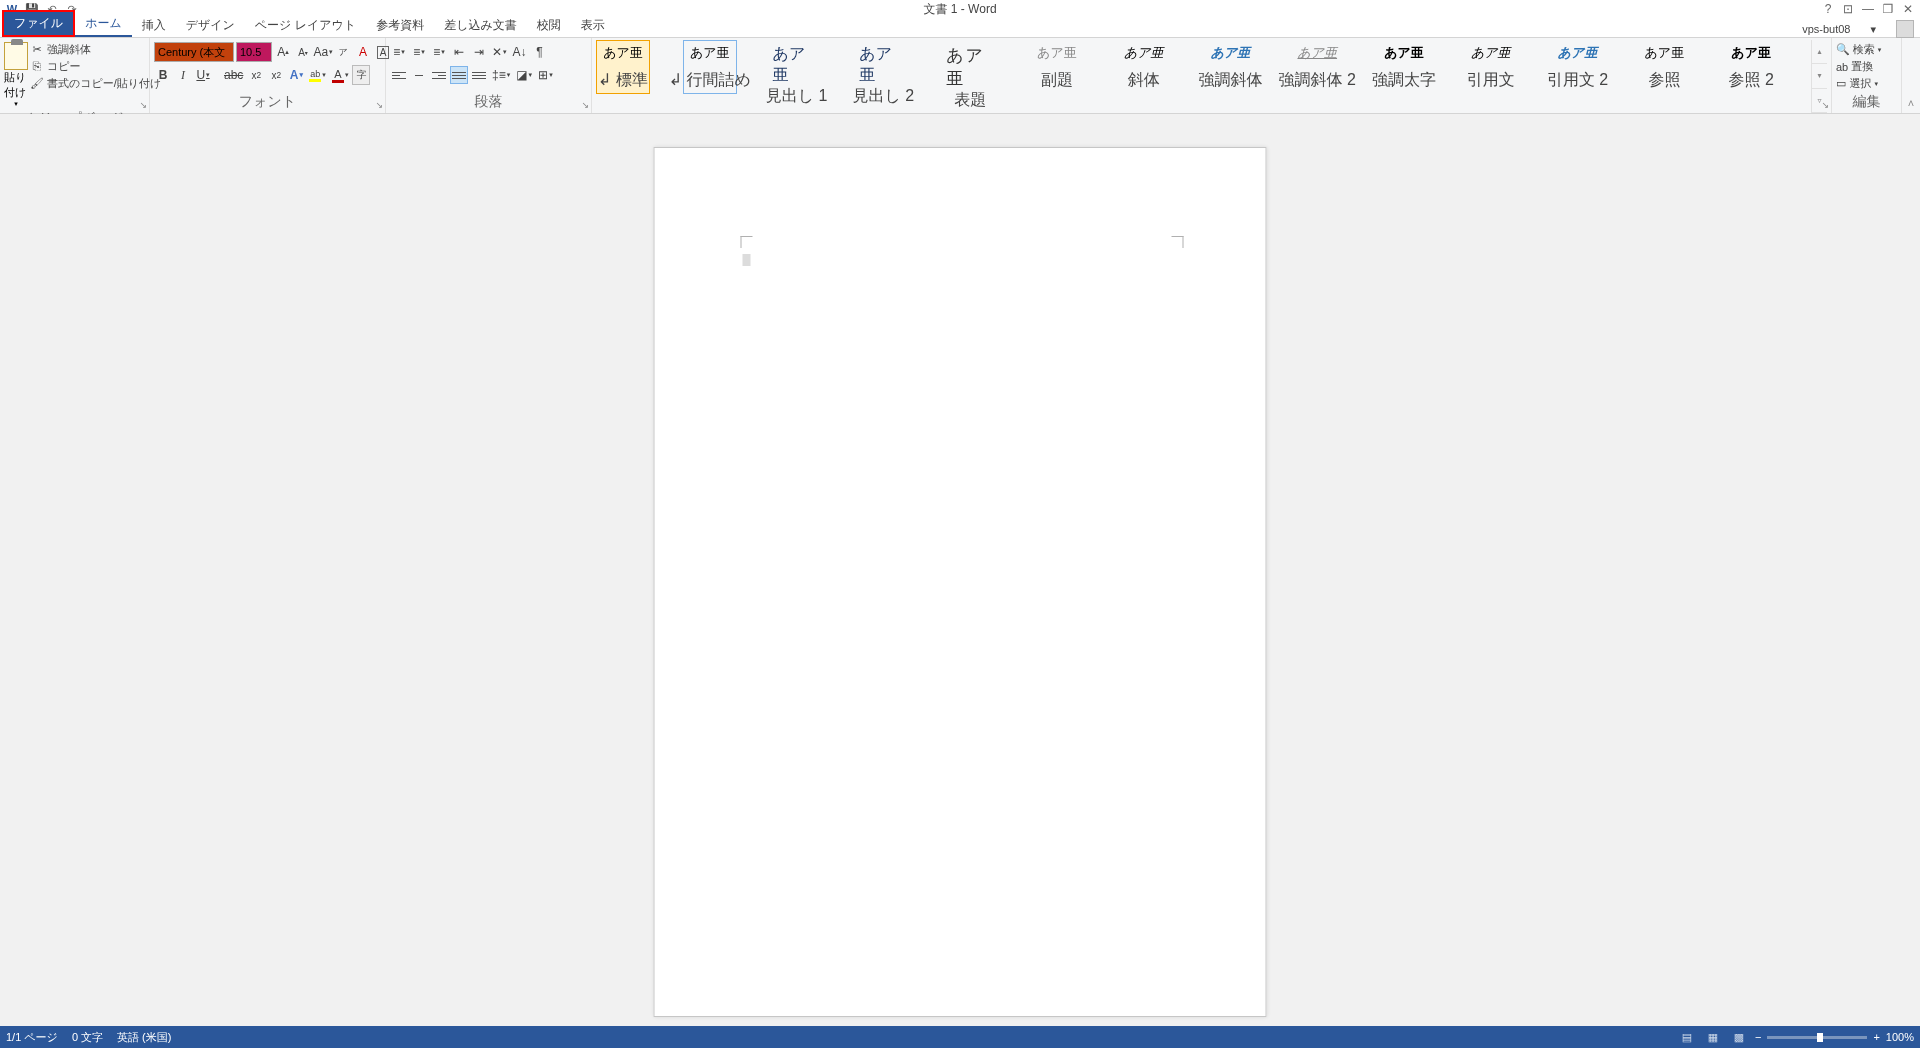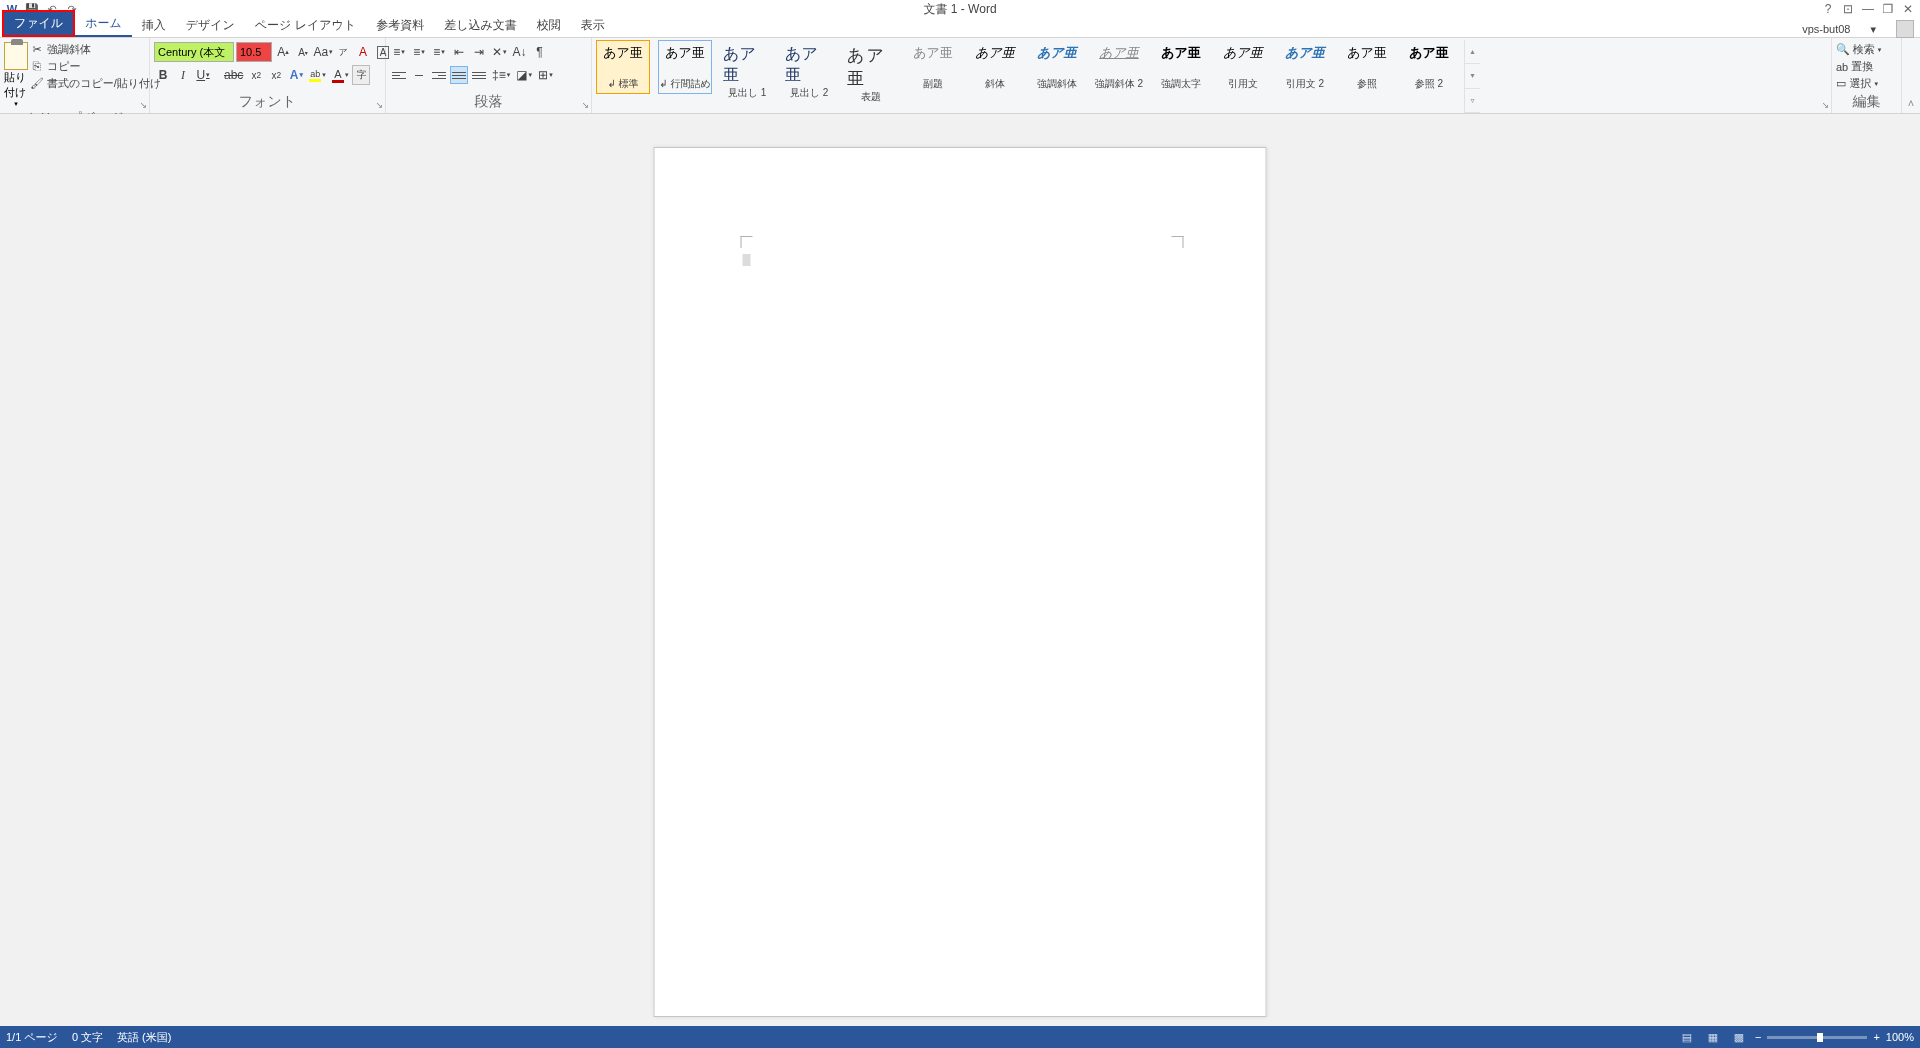--- a/index.html
+++ b/index.html
@@ -32,22 +32,22 @@
 .paste-btn { display: flex; flex-direction: column; align-items: center; justify-content: flex-start; width: 40px; cursor: pointer; }
 .paste-icon { width: 24px; height: 28px; background: #fffbe6; border: 1px solid #c3a13c; position: relative; margin-top: 2px; }
 .paste-icon::before { content: ""; position: absolute; top: -4px; left: 6px; width: 12px; height: 6px; background: #888; border-radius: 2px 2px 0 0; }
 .clip-small-btns { display: flex; flex-direction: column; gap: 2px; padding-top: 2px; }
 .clip-small { display: flex; align-items: center; gap: 3px; font-size: 11px; color: #444; cursor: pointer; white-space: nowrap; }
 .clip-small .icn { width: 14px; height: 14px; display: inline-flex; align-items: center; justify-content: center; }
 
 
 .font-body { display: flex; flex-direction: column; gap: 3px; flex: 1; padding-top: 2px; }
 .font-row { display: flex; align-items: center; gap: 2px; }
-.font-name { width: 80px; height: 20px; border: 1px solid #ababab; font-size: 11px; padding: 1px 3px; background: #bef264; }
-.font-size { width: 36px; height: 20px; border: 1px solid #ababab; font-size: 11px; padding: 1px 3px; background: #ef4444; }
+.font-name { width: 80px; height: 20px; border: 1px solid #ababab; font-size: 11px; padding: 1px 3px; background: #c2410c; }
+.font-size { width: 36px; height: 20px; border: 1px solid #ababab; font-size: 11px; padding: 1px 3px; background: #be185d; }
 .ribbtn { min-width: 18px; height: 20px; display: flex; align-items: center; justify-content: center; font-size: 12px; color: #444; cursor: pointer; padding: 0 2px; }
 .ribbtn.dd::after { content: "▾"; font-size: 7px; margin-left: 1px; }
 .ribbtn.bold { font-weight: bold; }
 .ribbtn.italic { font-style: italic; font-family: serif; }
 .ribbtn.underline { text-decoration: underline; }
 .ribbtn.strike { text-decoration: line-through; margin-left: 8px; }
 .ribbtn.sub { font-size: 10px; }
 .ribbtn.sup { font-size: 10px; }
 .highlight-sw { width: 12px; height: 3px; background: #ffff00; display: block; }
 .fontcolor-sw { width: 12px; height: 3px; background: #c00000; display: block; }
@@ -58,33 +58,33 @@
 .align-btn { width: 18px; height: 18px; display: flex; flex-direction: column; justify-content: center; gap: 2px; padding: 2px; cursor: pointer; }
 .align-btn span { height: 1px; background: #555; display: block; }
 .align-btn.left span:nth-child(2) { width: 60%; }
 .align-btn.center span { margin: 0 auto; } .align-btn.center span:nth-child(2){width:60%;}
 .align-btn.right span:nth-child(2) { width: 60%; margin-left: auto; }
 .align-btn.justify span { width: 100%; }
 .align-btn.selected { background: #cce4f7; border: 1px solid #7eb4ea; padding: 1px; }
 
 
 .styles-group { flex: 1; }
-.styles-body { display: flex; flex: 1; gap: 8px; overflow: hidden; }
+.styles-body { display: flex; flex: 1; gap: 8px; overflow: hidden; justify-content: space-between; }
 .style-item { width: 54px; height: 54px; border: 1px solid transparent; display: flex; flex-direction: column; align-items: center; justify-content: space-between; padding: 3px 2px 2px 2px; cursor: pointer; }
 .style-item.selected { border-color: #f2a100; background: #fff2cc; }
 .style-item.hover { border-color: #7eb4ea; }
 .style-preview { font-size: 13px; font-family: "MS Mincho", serif; }
 .style-preview.big { font-size: 16px; color: #1f3864; }
 .style-preview.title { font-size: 17px; letter-spacing: 2px; color: #333; }
 .style-preview.sub { font-size: 13px; color: #888; }
 .style-preview.italic { font-style: italic; }
 .style-preview.boldblue { font-weight: bold; color: #2e74b5; font-style: italic; }
 .style-preview.underline { font-style: italic; text-decoration: underline; color: #888; }
 .style-preview.bold { font-weight: bold; }
-.style-name { font-size: 10px; color: #444; white-space: nowrap; }
+.style-name { font-size: 16px; color: #444; white-space: nowrap; }
 .styles-scroll { width: 16px; display: flex; flex-direction: column; border-left: 1px solid #e1e1e1; }
 .styles-scroll div { flex: 1; display: flex; align-items: center; justify-content: center; font-size: 8px; color: #888; cursor: pointer; border-bottom: 1px solid #e1e1e1; }
 
 
 .edit-body { display: flex; flex-direction: column; gap: 2px; flex: 1; padding-top: 2px; }
 .edit-item { display: flex; align-items: center; gap: 3px; font-size: 11px; color: #444; cursor: pointer; white-space: nowrap; }
 
 
 .collapse-ribbon { width: 18px; display: flex; align-items: flex-end; justify-content: center; padding-bottom: 4px; color: #888; cursor: pointer; }
 

